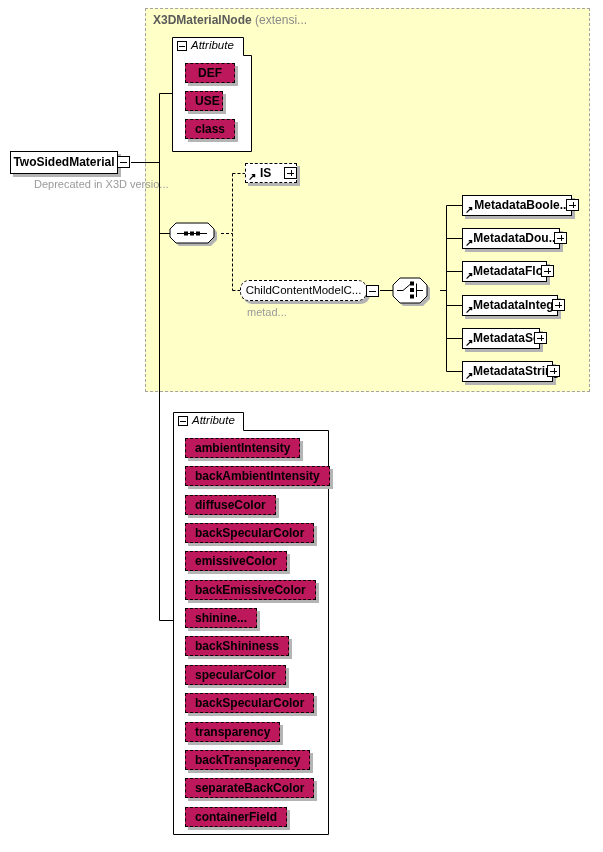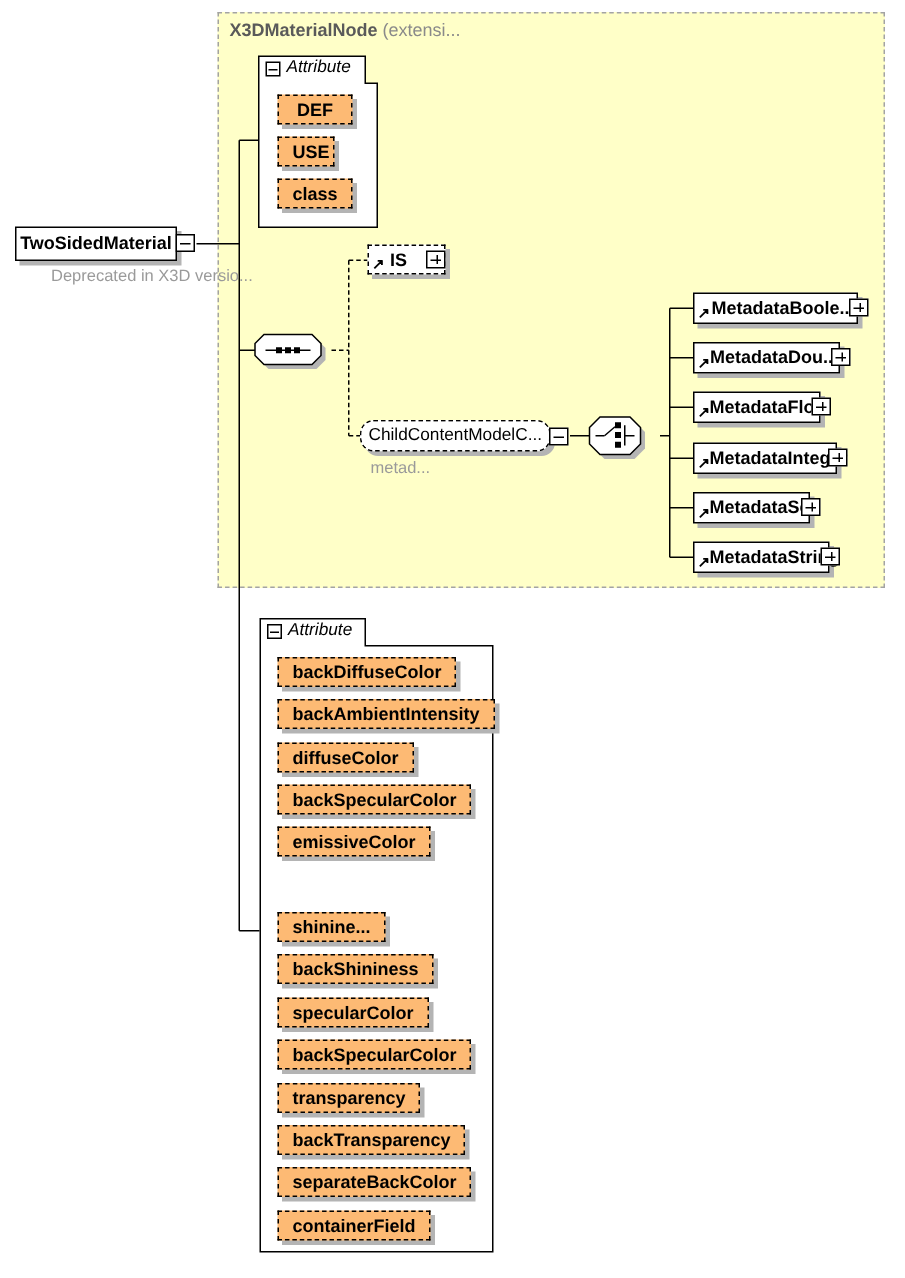--- a/index.html
+++ b/index.html
@@ -22,21 +22,21 @@
     position:absolute;box-sizing:border-box;background:#ffffff;
     border:1px solid #000;box-shadow:3px 3px 0 #B4B4B4;
     font-size:12px;font-weight:bold;color:#000;text-align:center;
     white-space:nowrap;
   }
   .dashed{border-style:dashed;}
   .rounded{border-radius:9px;}
   .normal{font-weight:normal;font-size:11.5px;}
   .attr-item{
     position:absolute;box-sizing:border-box;height:20px;line-height:18px;
-    background:#fdba74;border:1px dashed #000;box-shadow:3px 3px 0 #B4B4B4;
+    background:#be185d;border:1px dashed #000;box-shadow:3px 3px 0 #B4B4B4;
     font-size:12px;font-weight:bold;padding:0 9px;white-space:nowrap;
   }
   
   .toggle{
     position:absolute;width:13px;height:12px;box-sizing:border-box;
     background:#ffffff;border:1px solid #000;z-index:5;
   }
   .toggle::before{
     content:"";position:absolute;left:2px;right:2px;top:50%;height:1px;background:#000;
   }
@@ -181,25 +181,26 @@
 
   <div class="node ref-node" style="left:462px;top:361px;width:91px;height:21px;">
     <span class="ref-arrow">↗</span>
     <span>MetadataString</span>
   </div>
   <div class="toggle plus" style="left:547px;top:365px;"></div>
 
   <div class="hdr-icon" style="left:178px;top:416px;"></div>
   <div class="attr-header" style="left:192px;top:414px;">Attribute</div>
 
-  <div class="attr-item" style="left:185px;top:438px;"><span>backDiffuseColor</span></div>
+  <div class="attr-item" style="left:185px;top:438px;"><span>ambientIntensity</span></div>
   <div class="attr-item" style="left:185px;top:466px;"><span>backAmbientIntensity</span></div>
   <div class="attr-item" style="left:185px;top:495px;"><span>diffuseColor</span></div>
   <div class="attr-item" style="left:185px;top:523px;"><span>backSpecularColor</span></div>
   <div class="attr-item" style="left:185px;top:551px;"><span>emissiveColor</span></div>
+  <div class="attr-item" style="left:185px;top:580px;"><span>backEmissiveColor</span></div>
   <div class="attr-item" style="left:185px;top:608px;"><span>shinine...</span></div>
   <div class="attr-item" style="left:185px;top:636px;"><span>backShininess</span></div>
   <div class="attr-item" style="left:185px;top:665px;"><span>specularColor</span></div>
   <div class="attr-item" style="left:185px;top:693px;"><span>backSpecularColor</span></div>
   <div class="attr-item" style="left:185px;top:722px;"><span>transparency</span></div>
   <div class="attr-item" style="left:185px;top:778px;"><span>separateBackColor</span></div>
   <div class="attr-item" style="left:185px;top:750px;"><span>backTransparency</span></div>
   <div class="attr-item" style="left:185px;top:807px;"><span>containerField</span></div>
 
 </div>

